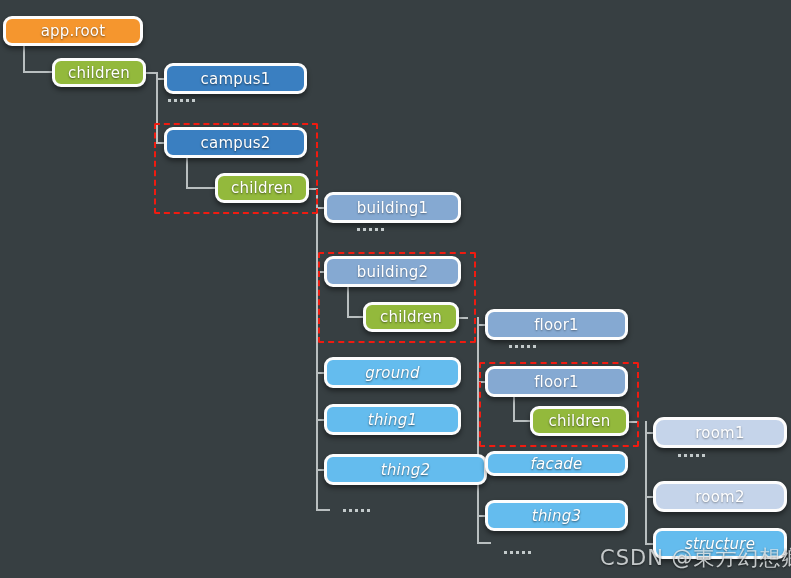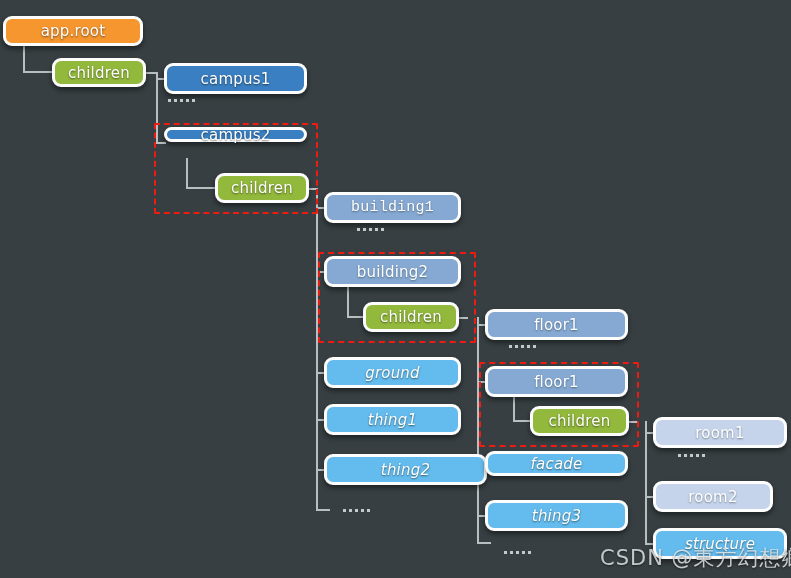--- a/index.html
+++ b/index.html
@@ -29,21 +29,21 @@
     text-shadow:0 1px 2px rgba(0,0,0,.55);
     box-shadow:0 3px 5px rgba(0,0,0,.45);
     white-space:nowrap;
     user-select:none;
   }
   .n-root{background:#f5962e;}
   .n-children{background:#93b93c;}
   .n-campus{background:#3a7fc1;}
   .n-building{background:#85a9d2;}
   .n-bright{background:#64bcee;font-style:italic;}
-  .n-room{background:#c5d4ea;}
+  .n-room{background:#c5d4ea;border-radius:11px;}
   .n-room, .n-building{text-shadow:0 1px 2px rgba(0,0,0,.40);}
 
   
   .hl{
     position:absolute;
     border:2px dashed #f01b10;
     border-radius:2px;
     background:transparent;
     pointer-events:none;
   }
@@ -114,35 +114,35 @@
   <div id="highlight-layer">
       <div class="hl" style="left: 154px; top: 123px; width: 160px; height: 87px;"></div>
       <div class="hl" style="left: 318px; top: 252px; width: 154px; height: 87px;"></div>
       <div class="hl" style="left: 479px; top: 362px; width: 156px; height: 81px;"></div>
     </div>
 
   <div id="node-layer">
       <div class="node n-root" style="left: 3px; top: 16px; width: 140px; height: 30px;">app.root</div>
       <div class="node n-children" style="left: 52px; top: 58px; width: 94px; height: 29px;">children</div>
       <div class="node n-campus" style="left: 164px; top: 63px; width: 143px; height: 31px;">campus1</div>
-      <div class="node n-campus" style="left: 164px; top: 127px; width: 143px; height: 15px;">campus2</div>
+      <div class="node n-campus" style="left: 164px; top: 127px; width: 143px; height: 31px;">campus2</div>
       <div class="node n-children" style="left: 215px; top: 173px; width: 94px; height: 30px;">children</div>
-      <div class="node n-building" style="left: 324px; top: 192px; width: 137px; height: 31px; font-family: Liberation Mono, monospace;">building1</div>
+      <div class="node n-building" style="left: 324px; top: 192px; width: 137px; height: 31px;">building1</div>
       <div class="node n-building" style="left: 324px; top: 256px; width: 137px; height: 31px;">building2</div>
       <div class="node n-children" style="left: 363px; top: 302px; width: 96px; height: 30px;">children</div>
       <div class="node n-bright" style="left: 324px; top: 357px; width: 137px; height: 31px;">ground</div>
       <div class="node n-bright" style="left: 324px; top: 404px; width: 137px; height: 31px;">thing1</div>
       <div class="node n-bright" style="left: 324px; top: 454px; width: 163px; height: 31px;">thing2</div>
       <div class="node n-building" style="left: 485px; top: 309px; width: 143px; height: 31px;">floor1</div>
       <div class="node n-building" style="left: 485px; top: 366px; width: 143px; height: 31px;">floor1</div>
       <div class="node n-children" style="left: 530px; top: 406px; width: 99px; height: 30px;">children</div>
       <div class="node n-bright" style="left: 485px; top: 451px; width: 143px; height: 25px;">facade</div>
       <div class="node n-bright" style="left: 485px; top: 500px; width: 143px; height: 31px;">thing3</div>
       <div class="node n-room" style="left: 653px; top: 417px; width: 134px; height: 31px;">room1</div>
-      <div class="node n-room" style="left: 653px; top: 481px; width: 120px; height: 31px;">room2</div>
+      <div class="node n-room" style="left: 653px; top: 481px; width: 134px; height: 31px;">room2</div>
       <div class="node n-bright" style="left: 653px; top: 528px; width: 134px; height: 31px;">structure</div>
     </div>
 
   <div id="ellipsis-layer">
       <div class="ellipsis" style="left: 168px; top: 99px;">
         <i></i>
         <i></i>
         <i></i>
         <i></i>
         <i></i>

